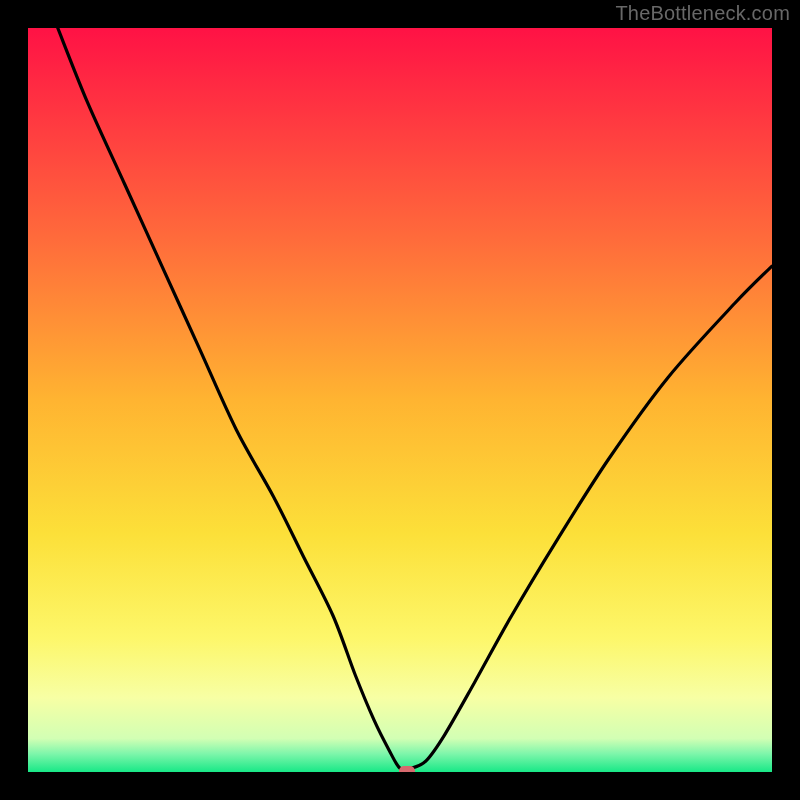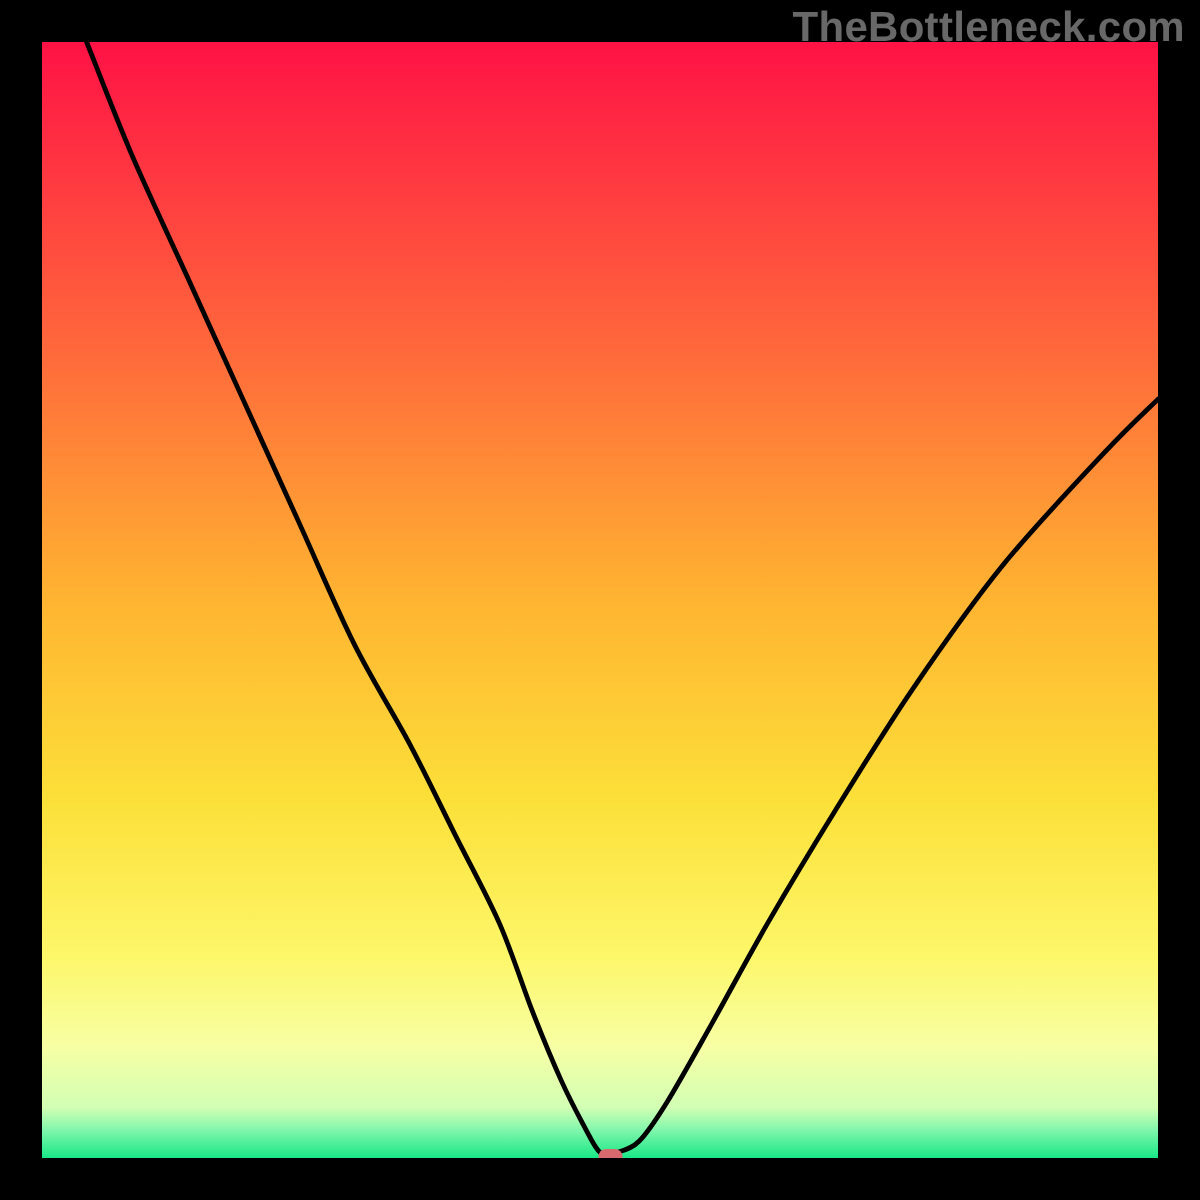--- a/index.html
+++ b/index.html
@@ -15,22 +15,22 @@
     position: relative;
     width: 800px;
     height: 800px;
     background: #000;
   }
   .watermark {
     position: absolute;
     top: 2px;
     right: 10px;
     color: #686868;
-    font-size: 28px;
-    font-weight: 700;
+    font-size: 20px;
+    font-weight: 400;
     letter-spacing: 0.2px;
     z-index: 5;
   }
   .plot {
     position: absolute;
     left: 28px;
     top: 28px;
     width: 744px;
     height: 744px;
     overflow: hidden;

